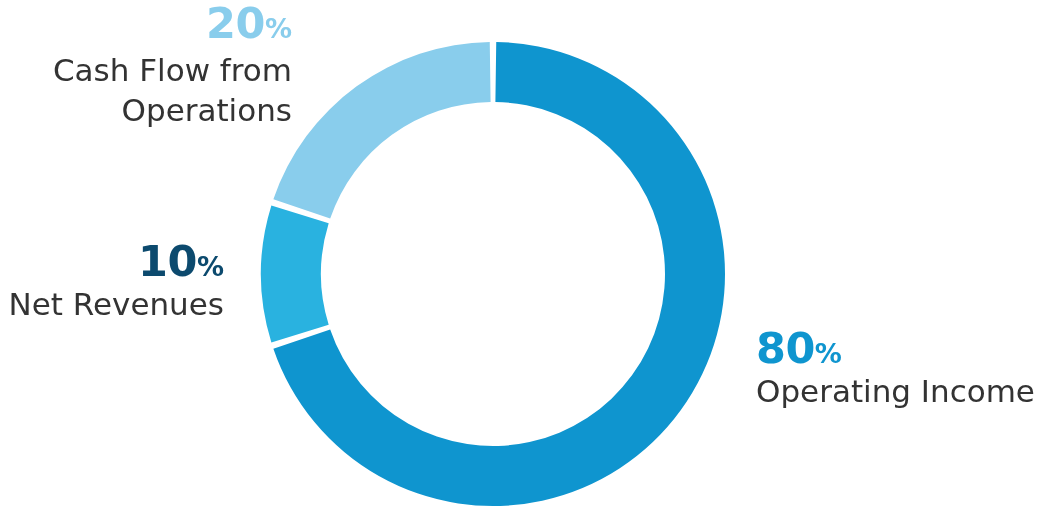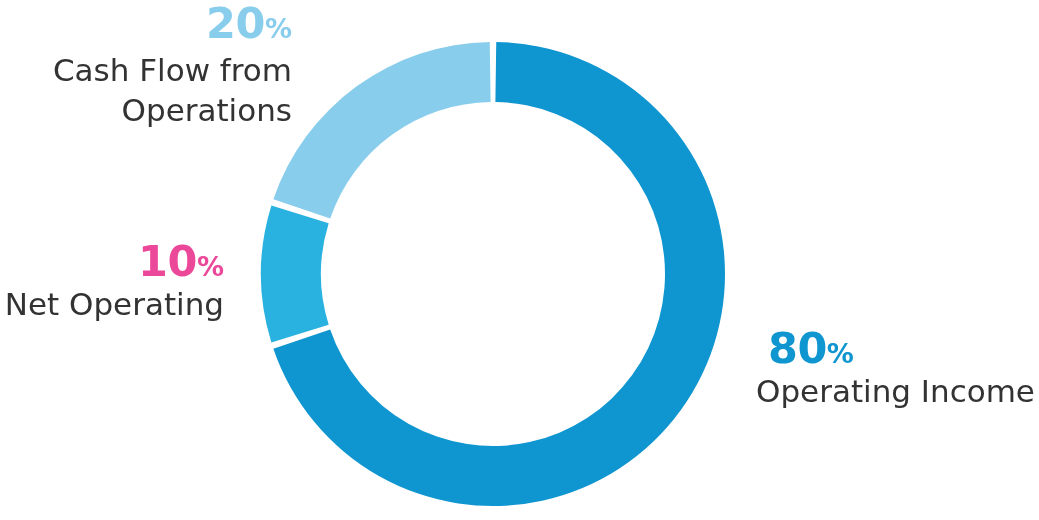--- a/index.html
+++ b/index.html
@@ -24,21 +24,20 @@
   }
   .callout {
     position: absolute;
     line-height: 1.0;
   }
   .pct {
     font-size: 43px;
     font-weight: 700;
     letter-spacing: -0.5px;
     display: block;
-    margin-left: 12px;
   }
   .pct .sym {
     font-size: 27px;
     font-weight: 700;
     letter-spacing: 0;
   }
   .desc {
     font-size: 31px;
     font-weight: 400;
     color: #333333;
@@ -87,22 +86,22 @@
       </g>
   </svg>
 
   <div class="callout" id="callout-cash-flow">
     <span class="pct" style="color: rgb(137, 205, 236);"><span>20</span><span class="sym">%</span></span>
     <span class="desc" style="color: rgb(51, 51, 51);">Cash Flow from
 Operations</span>
   </div>
 
   <div class="callout" id="callout-net-revenues">
-    <span class="pct" style="color: #ec4899; padding-left: 7px;"><span>10</span><span class="sym">%</span></span>
-    <span class="desc" style="color: rgb(51, 51, 51);">Net Operating</span>
+    <span class="pct" style="color: #0c4a6e; padding-left: 7px;"><span>10</span><span class="sym">%</span></span>
+    <span class="desc" style="color: rgb(51, 51, 51);">Net Revenues</span>
   </div>
 
   <div class="callout" id="callout-operating-income">
     <span class="pct" style="color: rgb(15, 149, 207);"><span>80</span><span class="sym">%</span></span>
     <span class="desc" style="color: rgb(51, 51, 51);">Operating Income</span>
   </div>
 
 </div>
 
 </body></html>

